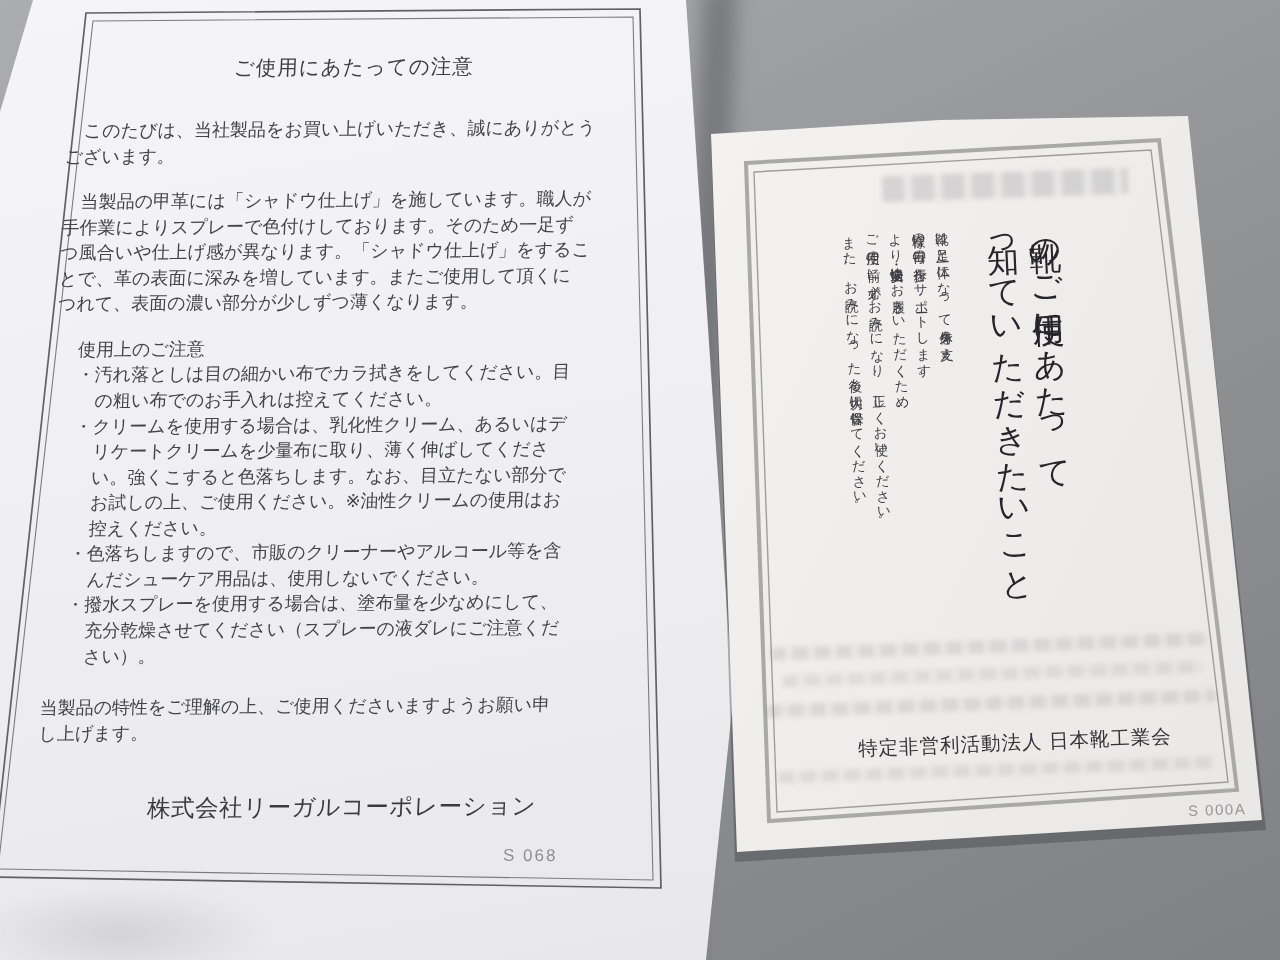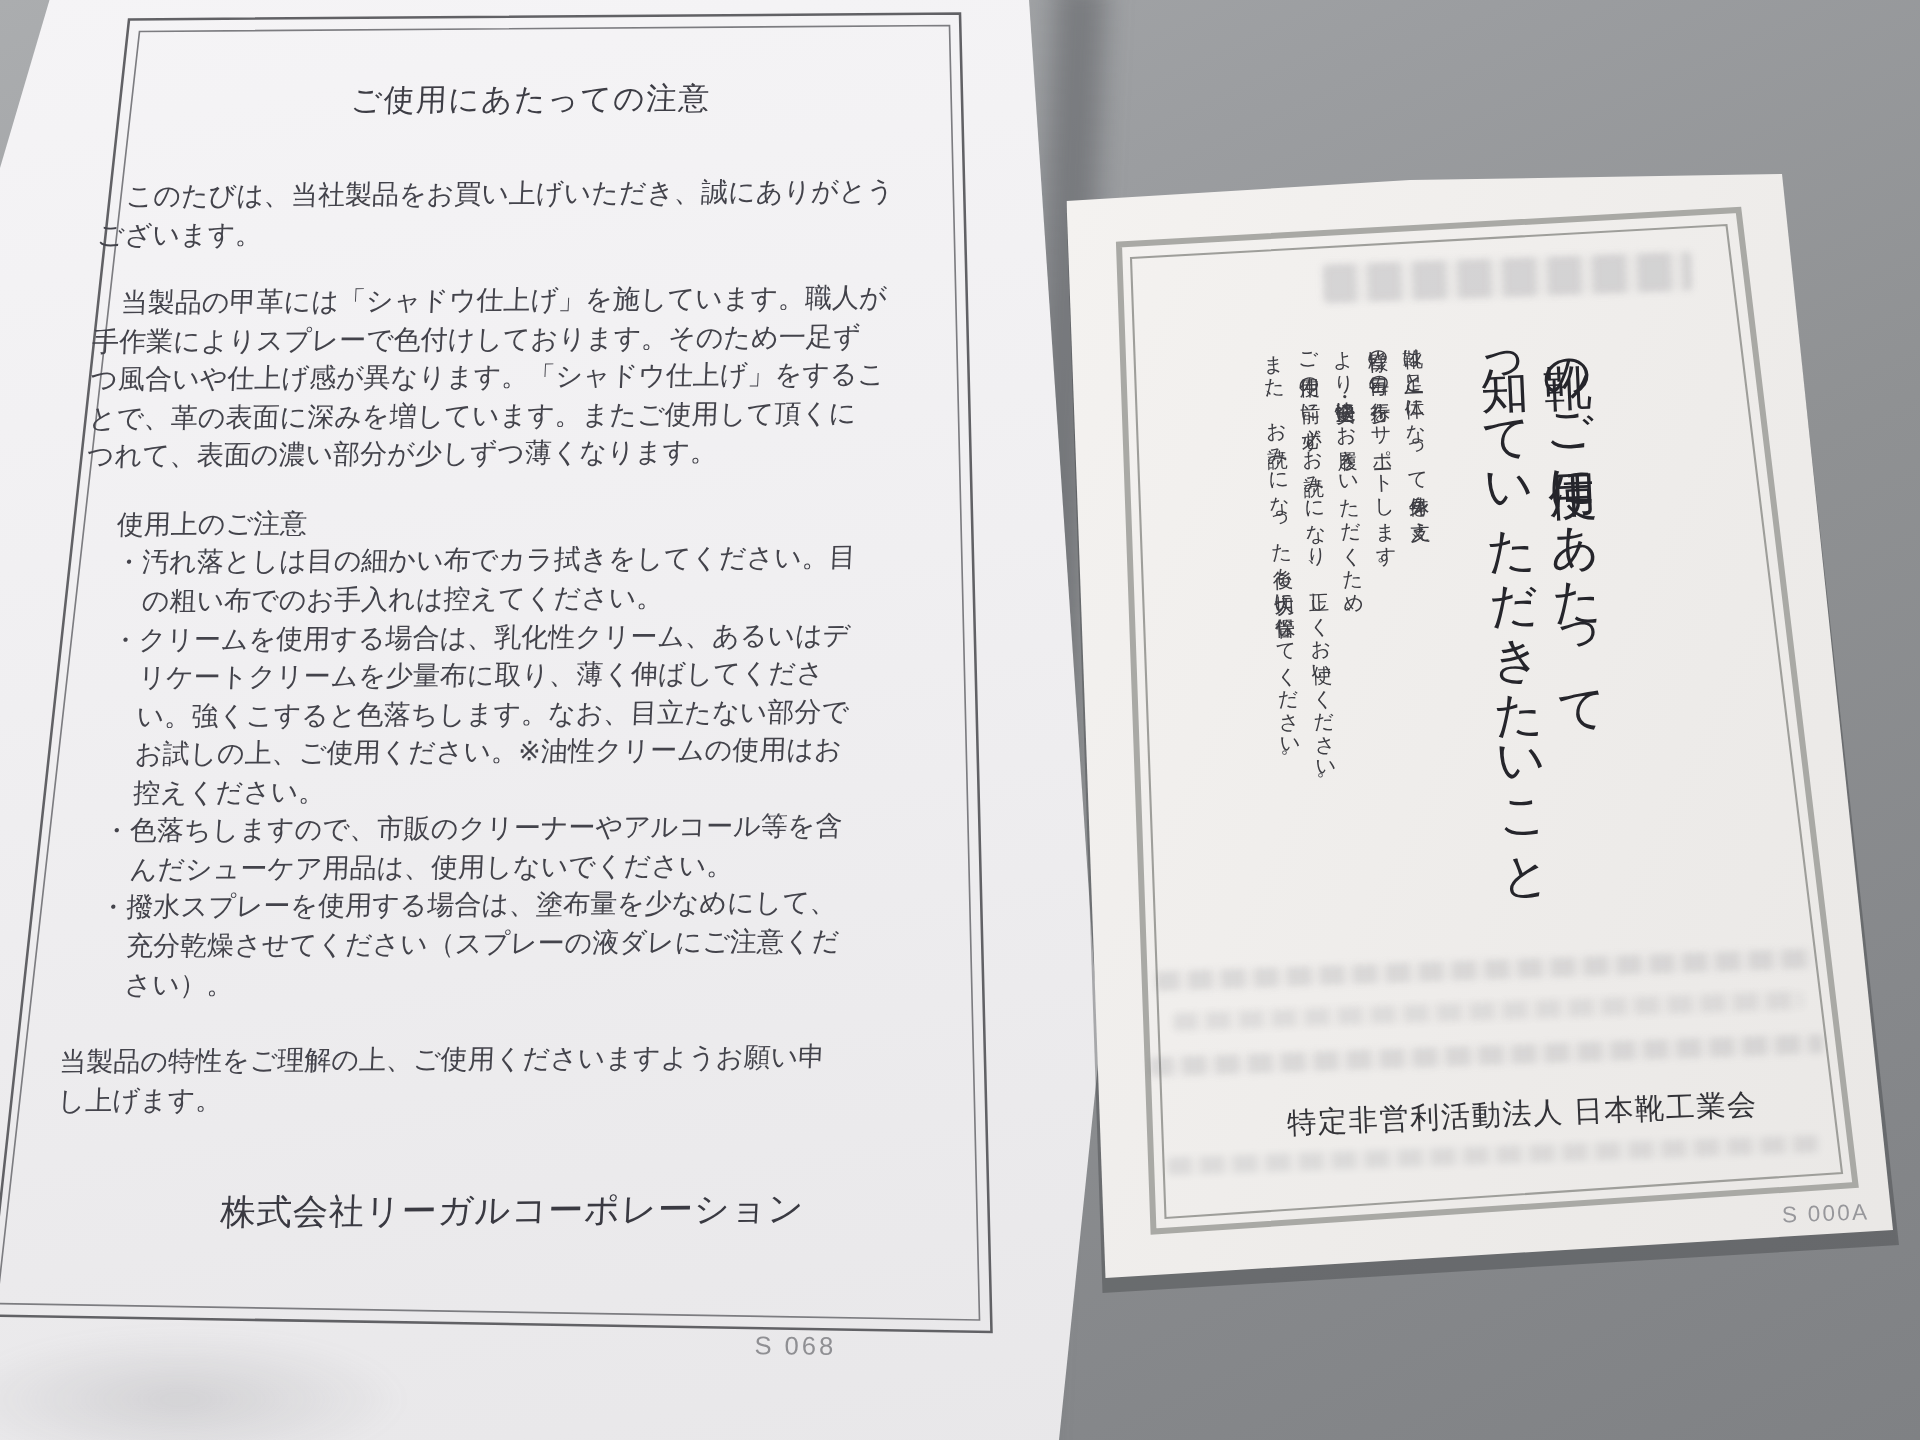--- a/index.html
+++ b/index.html
@@ -32,21 +32,21 @@
   .content-left .doc-title{
     text-align:center;font-size:20.5px;letter-spacing:1px;color:#3d3d45;
     margin:14px 30px 36px 0;white-space:pre-line;
   }
   .content-left .p{margin:0 0 20px 0;white-space:pre-line;}
   .content-left .care-h{margin:0 0 0 22px;white-space:pre-line;}
   .content-left .bullet{margin:0 0 0 22px;padding-left:19px;text-indent:-19px;white-space:pre-line;}
   .content-left .closing{margin:26px 0 0 0;white-space:pre-line;}
   .content-left .company{margin:46px 0 0 112px;font-size:23.5px;letter-spacing:.5px;color:#3a3a42;white-space:pre-line;}
   .code-left{
-    position:absolute;left:503px;top:888px;font-size:17px;letter-spacing:2px;color:#8f8f93;
+    position:absolute;left:503px;top:846px;font-size:17px;letter-spacing:2px;color:#8f8f93;
     transform:rotate(.4deg);
   }
   
   .right-shadow{
     position:absolute;inset:0;
     clip-path:polygon(711px 142px,940px 128px,1188px 124px,1266px 830px,735px 862px);
     background:rgba(58,60,64,.38);filter:blur(7px);
   }
   .sheet-right{
     position:absolute;inset:0;

